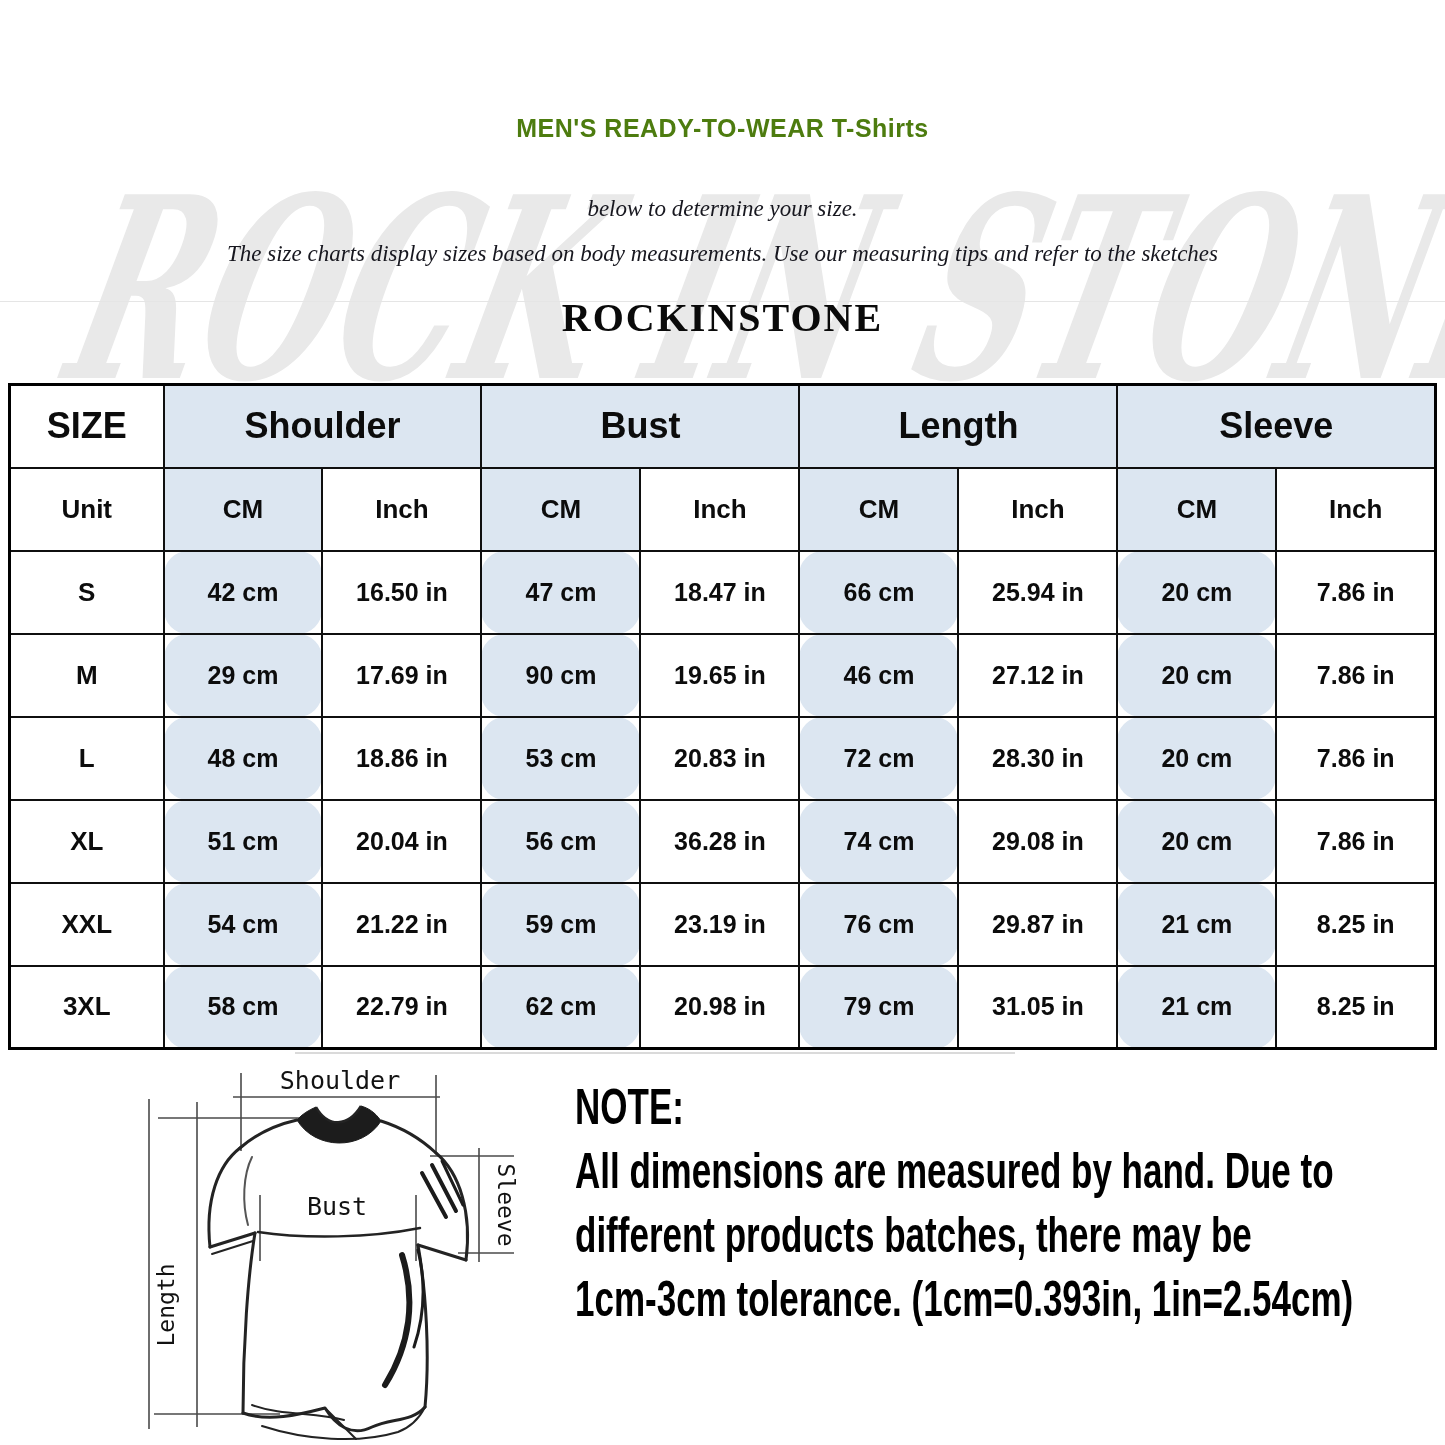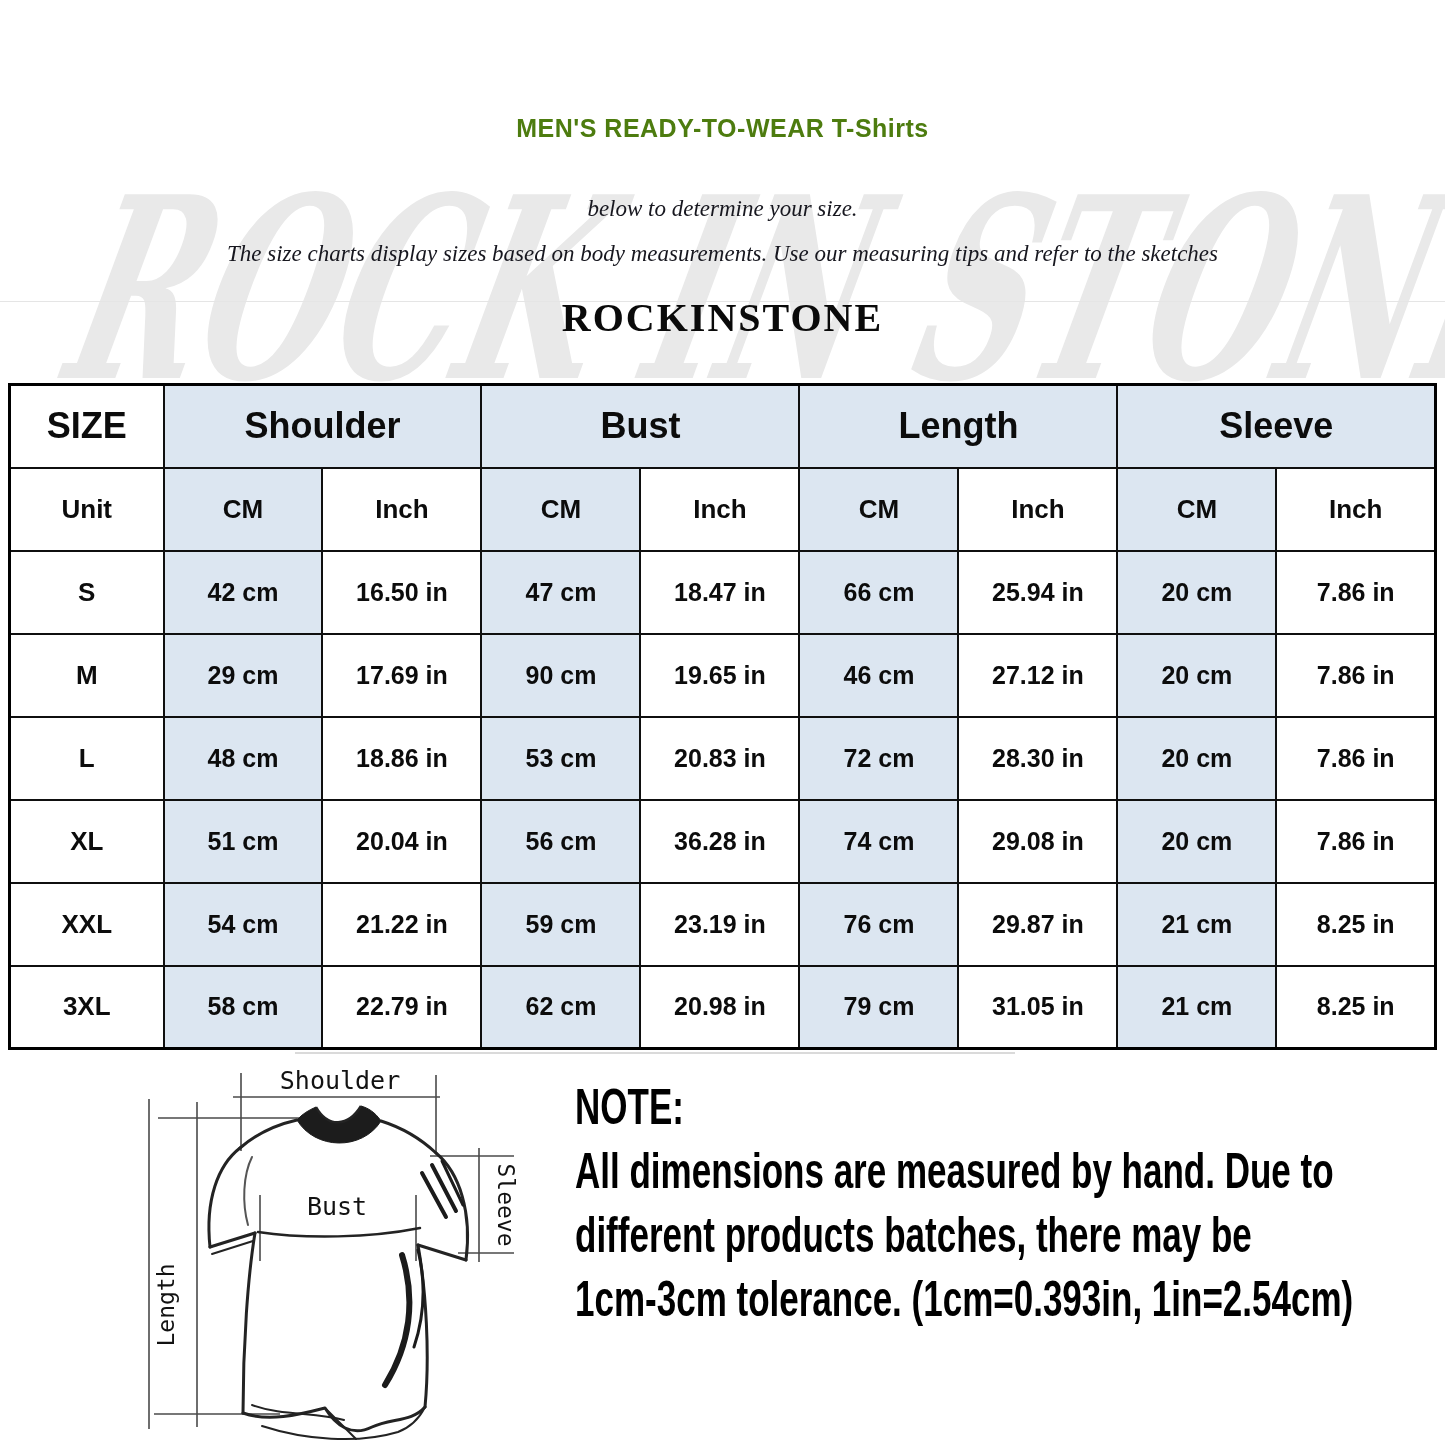--- a/index.html
+++ b/index.html
@@ -28,21 +28,21 @@
     position:absolute;top:383px;left:8px;width:1429px;height:664px;z-index:2;
     border-collapse:collapse;table-layout:fixed;text-align:center;background:#fff;
     border:3px solid #000;font-weight:700;color:#0c0c0c;
   }
   .size-table td{border:2.4px solid #0f0f0f;padding:0;vertical-align:middle;}
   .size-table tr{height:83px;}
   .size-table .blue{background:#dce6f1;}
   .size-table .grp{font-size:36px;margin-top:48px;}
   .size-table .unit{font-size:26px;}
   .size-table .szl{font-size:26px;}
-  .size-table .val{font-size:25px;}
+  .size-table .val{font-size:25px;border-radius:24px;}
   
   .tshirt-svg{position:absolute;top:1055px;left:100px;z-index:2;}
   .table-shadow{position:absolute;top:1052px;left:295px;width:720px;height:2px;background:#dadada;z-index:1;}
   .note{position:absolute;top:1075px;left:575px;width:860px;z-index:2;
     transform:scaleX(0.70);transform-origin:left top;}
   .note .nh{font-size:50px;font-weight:700;line-height:64px;letter-spacing:0;white-space:nowrap;color:#000;}
   .note .nl{font-size:50px;font-weight:700;line-height:64px;white-space:nowrap;color:#000;}
 </style>
 </head>
 <body>

